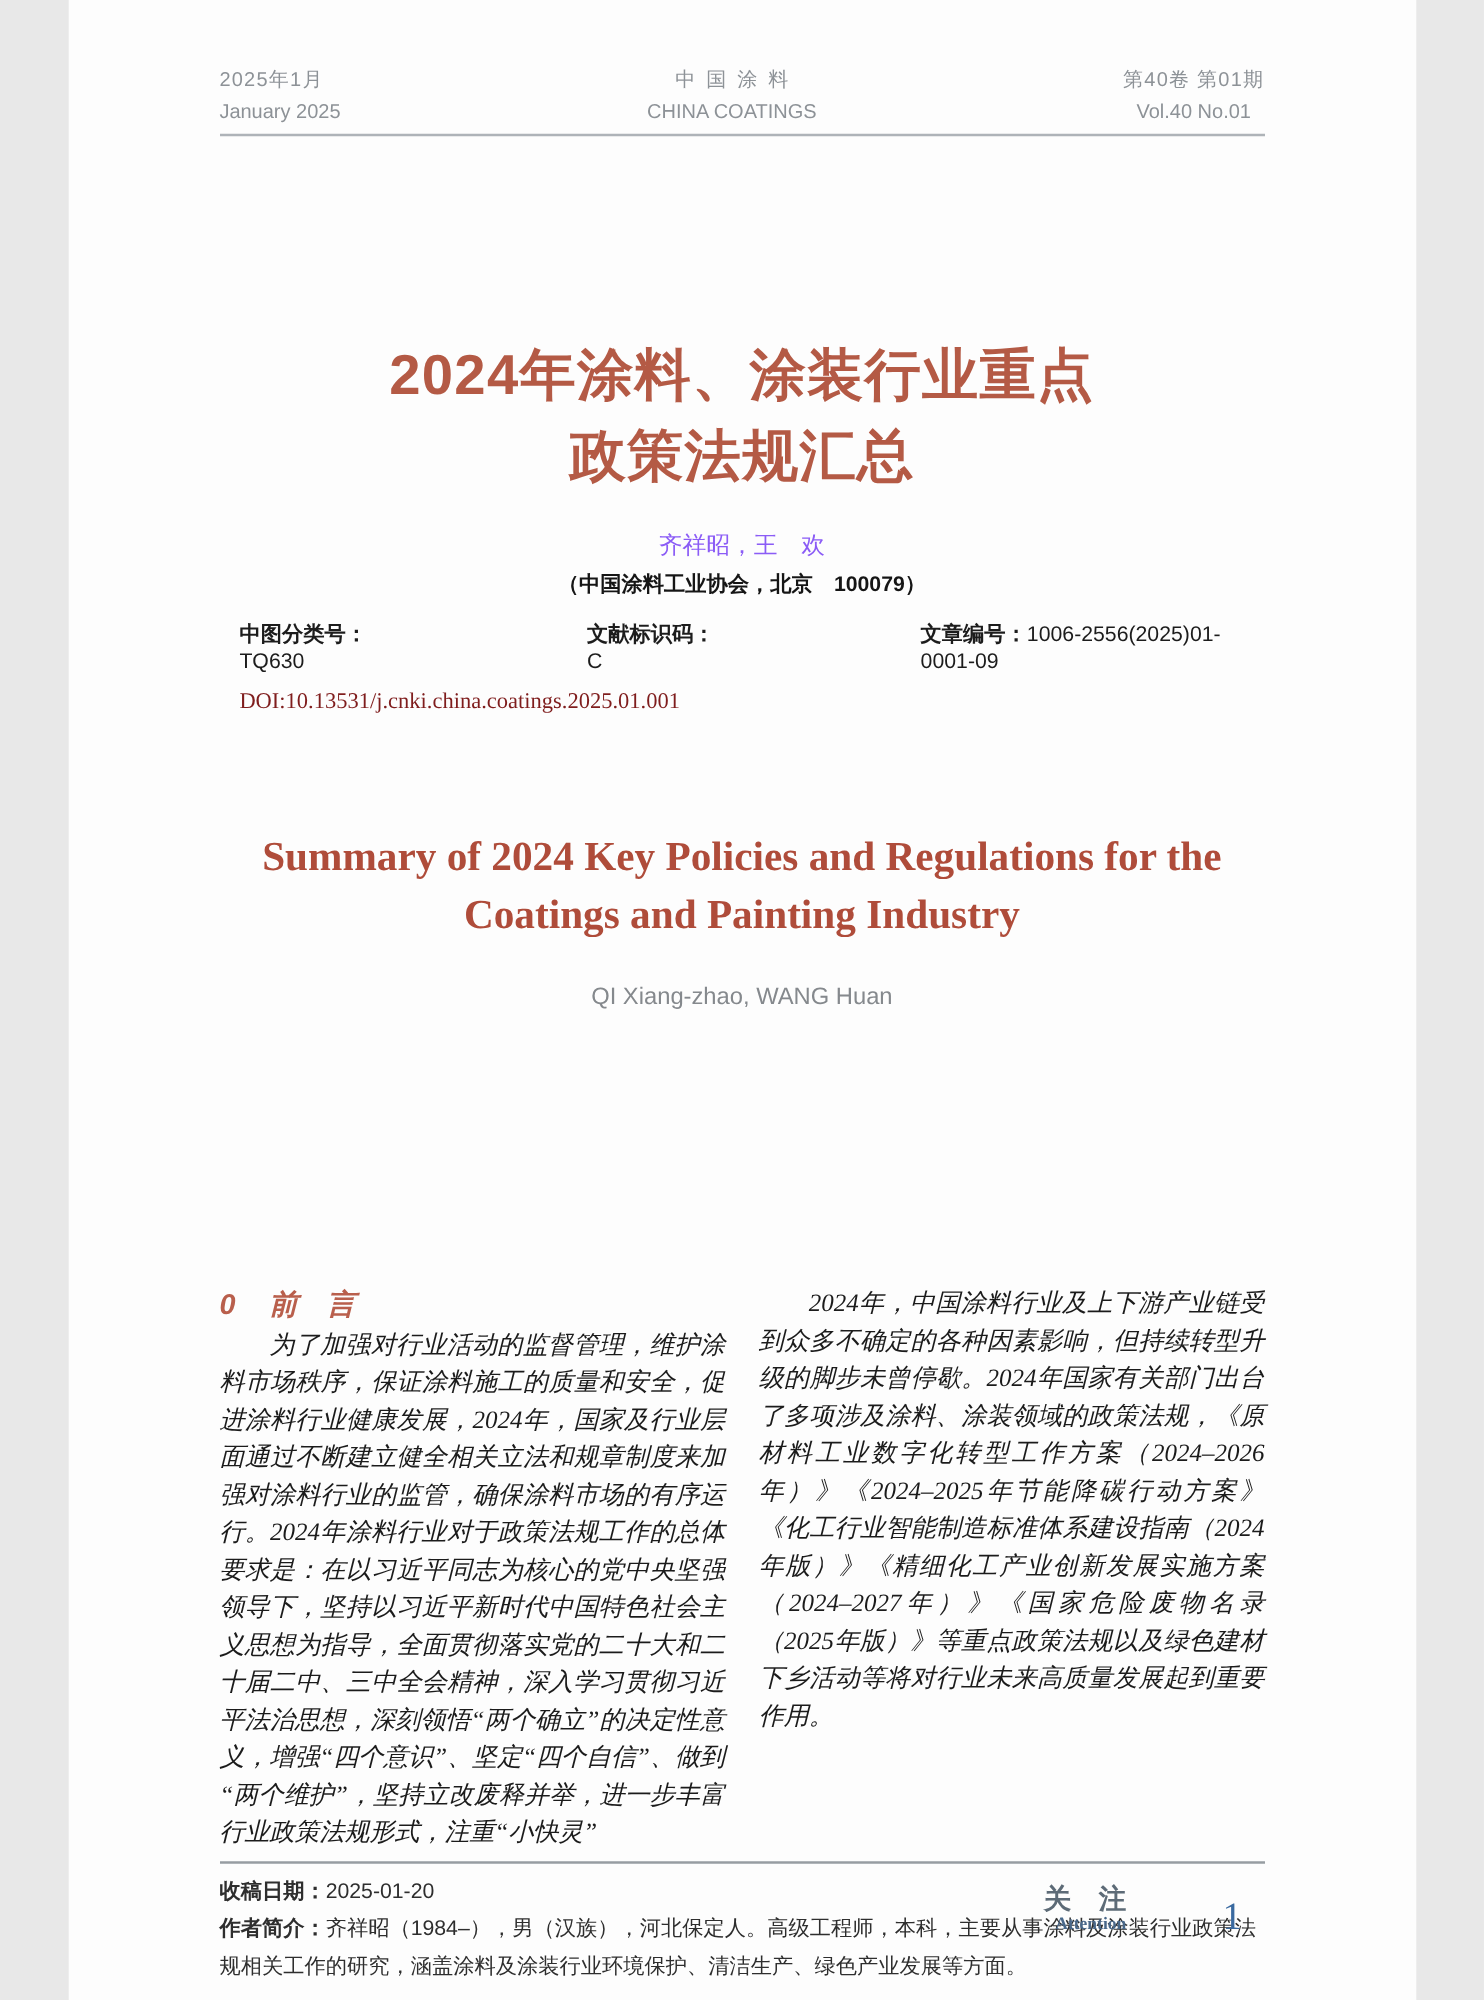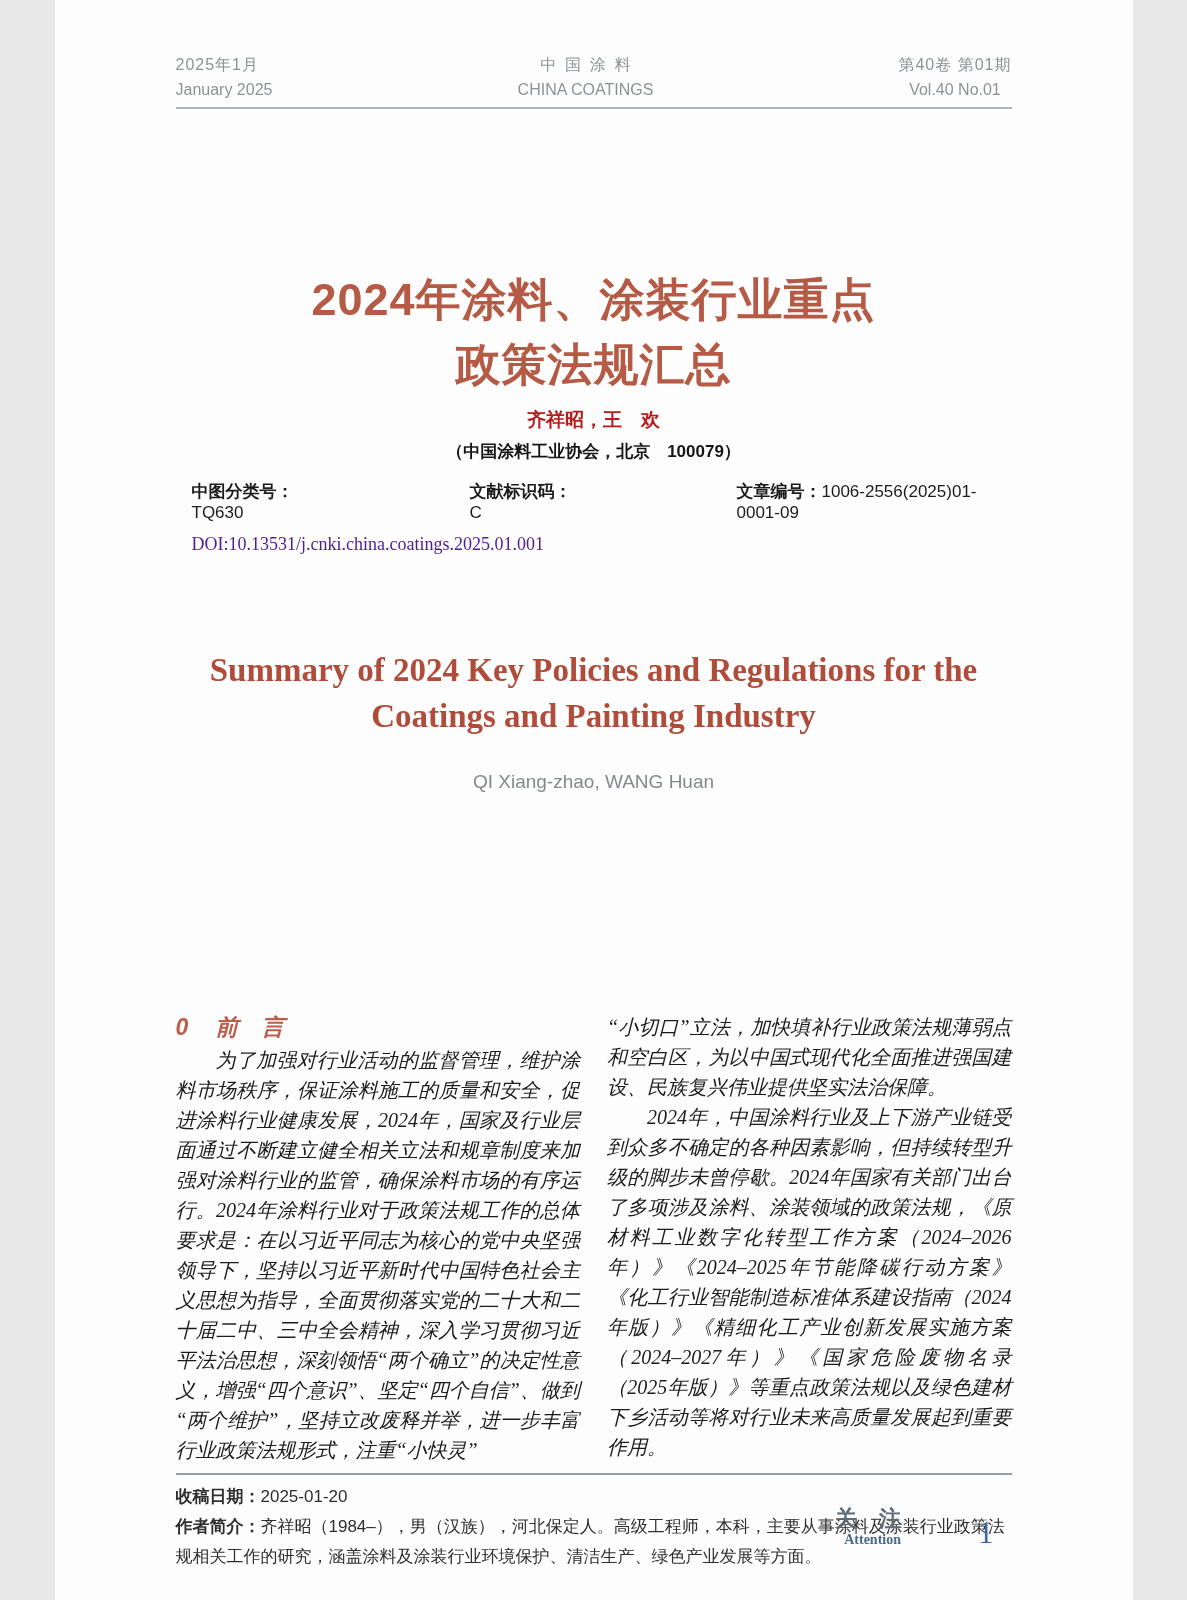--- a/index.html
+++ b/index.html
@@ -37,25 +37,25 @@
   .title-zh {
     margin-top: 158px;
     text-align: center;
     color: #b45a45;
     font-weight: 700;
     font-size: 45px;
     line-height: 65px;
     letter-spacing: 1px;
   }
   .authors-zh {
-    margin-top: 10px;
+    margin-top: 26px;
     text-align: center;
     font-size: 19px;
-    font-weight: 700;
-    color: #b91c1c;
+    font-weight: 400;
+    color: #8b5cf6;
   }
   .affil-zh {
     margin-top: 7px;
     text-align: center;
     font-size: 17px;
     font-weight: 700;
     color: #151515;
   }
 
   
@@ -67,21 +67,21 @@
   }
   .meta-item-1 { margin-left: 16px; }
   .meta-item-2 { margin-left: 138px; }
   .meta-item-3 { margin-left: 163px; }
   .meta-label { font-weight: 700; }
   .doi-line {
     margin-top: 11px;
     margin-left: 16px;
     font-family: "Liberation Serif", "DejaVu Serif", serif;
     font-size: 18px;
-    color: #4c1d95;
+    color: #7f1d1d;
   }
 
   
   .title-en {
     margin-top: 92px;
     text-align: center;
     color: #af4c3a;
     font-family: "Liberation Serif", "DejaVu Serif", serif;
     font-weight: 700;
     font-size: 33px;
@@ -226,21 +226,20 @@
     <div class="authors-en">QI Xiang-zhao, WANG Huan</div>
 
     <div class="columns">
       <div class="col">
         <div class="sec-head">
           <span class="sec-num">0</span><span>前　言</span>
         </div>
         <p class="para indent">为了加强对行业活动的监督管理，维护涂料市场秩序，保证涂料施工的质量和安全，促进涂料行业健康发展，2024年，国家及行业层面通过不断建立健全相关立法和规章制度来加强对涂料行业的监管，确保涂料市场的有序运行。2024年涂料行业对于政策法规工作的总体要求是：在以习近平同志为核心的党中央坚强领导下，坚持以习近平新时代中国特色社会主义思想为指导，全面贯彻落实党的二十大和二十届二中、三中全会精神，深入学习贯彻习近平法治思想，深刻领悟“两个确立”的决定性意义，增强“四个意识”、坚定“四个自信”、做到“两个维护”，坚持立改废释并举，进一步丰富行业政策法规形式，注重“小快灵”</p>
       </div>
       <div class="col">
-        <p class="para">“小切口”立法，加快填补行业政策法规薄弱点和空白区，为以中国式现代化全面推进强国建设、民族复兴伟业提供坚实法治保障。</p>
         <p class="para indent">2024年，中国涂料行业及上下游产业链受到众多不确定的各种因素影响，但持续转型升级的脚步未曾停歇。2024年国家有关部门出台了多项涉及涂料、涂装领域的政策法规，《原材料工业数字化转型工作方案（2024–2026年）》《2024–2025年节能降碳行动方案》《化工行业智能制造标准体系建设指南（2024年版）》《精细化工产业创新发展实施方案（2024–2027年）》《国家危险废物名录（2025年版）》等重点政策法规以及绿色建材下乡活动等将对行业未来高质量发展起到重要作用。</p>
       </div>
     </div>
 
     <div class="foot-rule"></div>
     <div class="footnotes">
       <p>
         <span class="fn-label">收稿日期：</span><span>2025-01-20</span>
       </p>
       <p>

